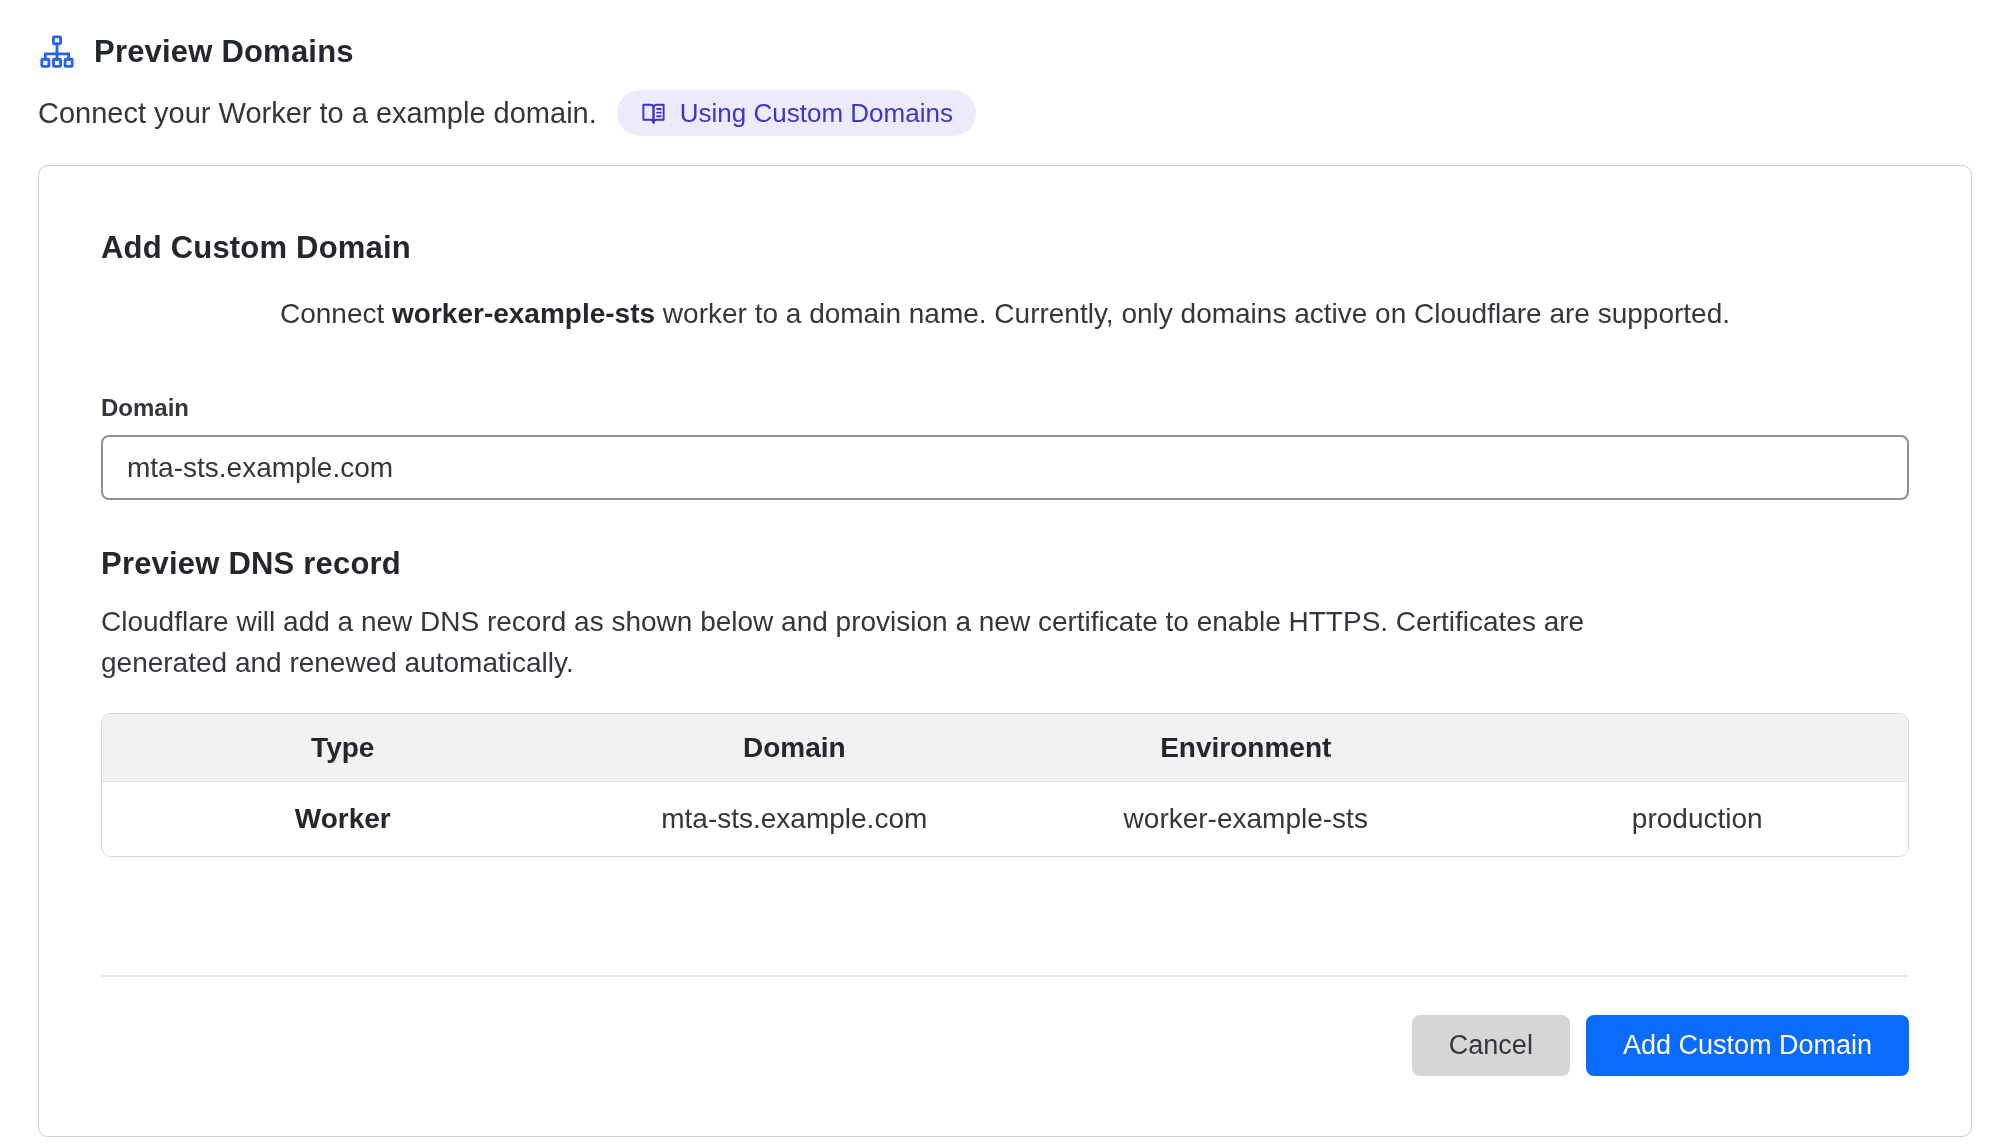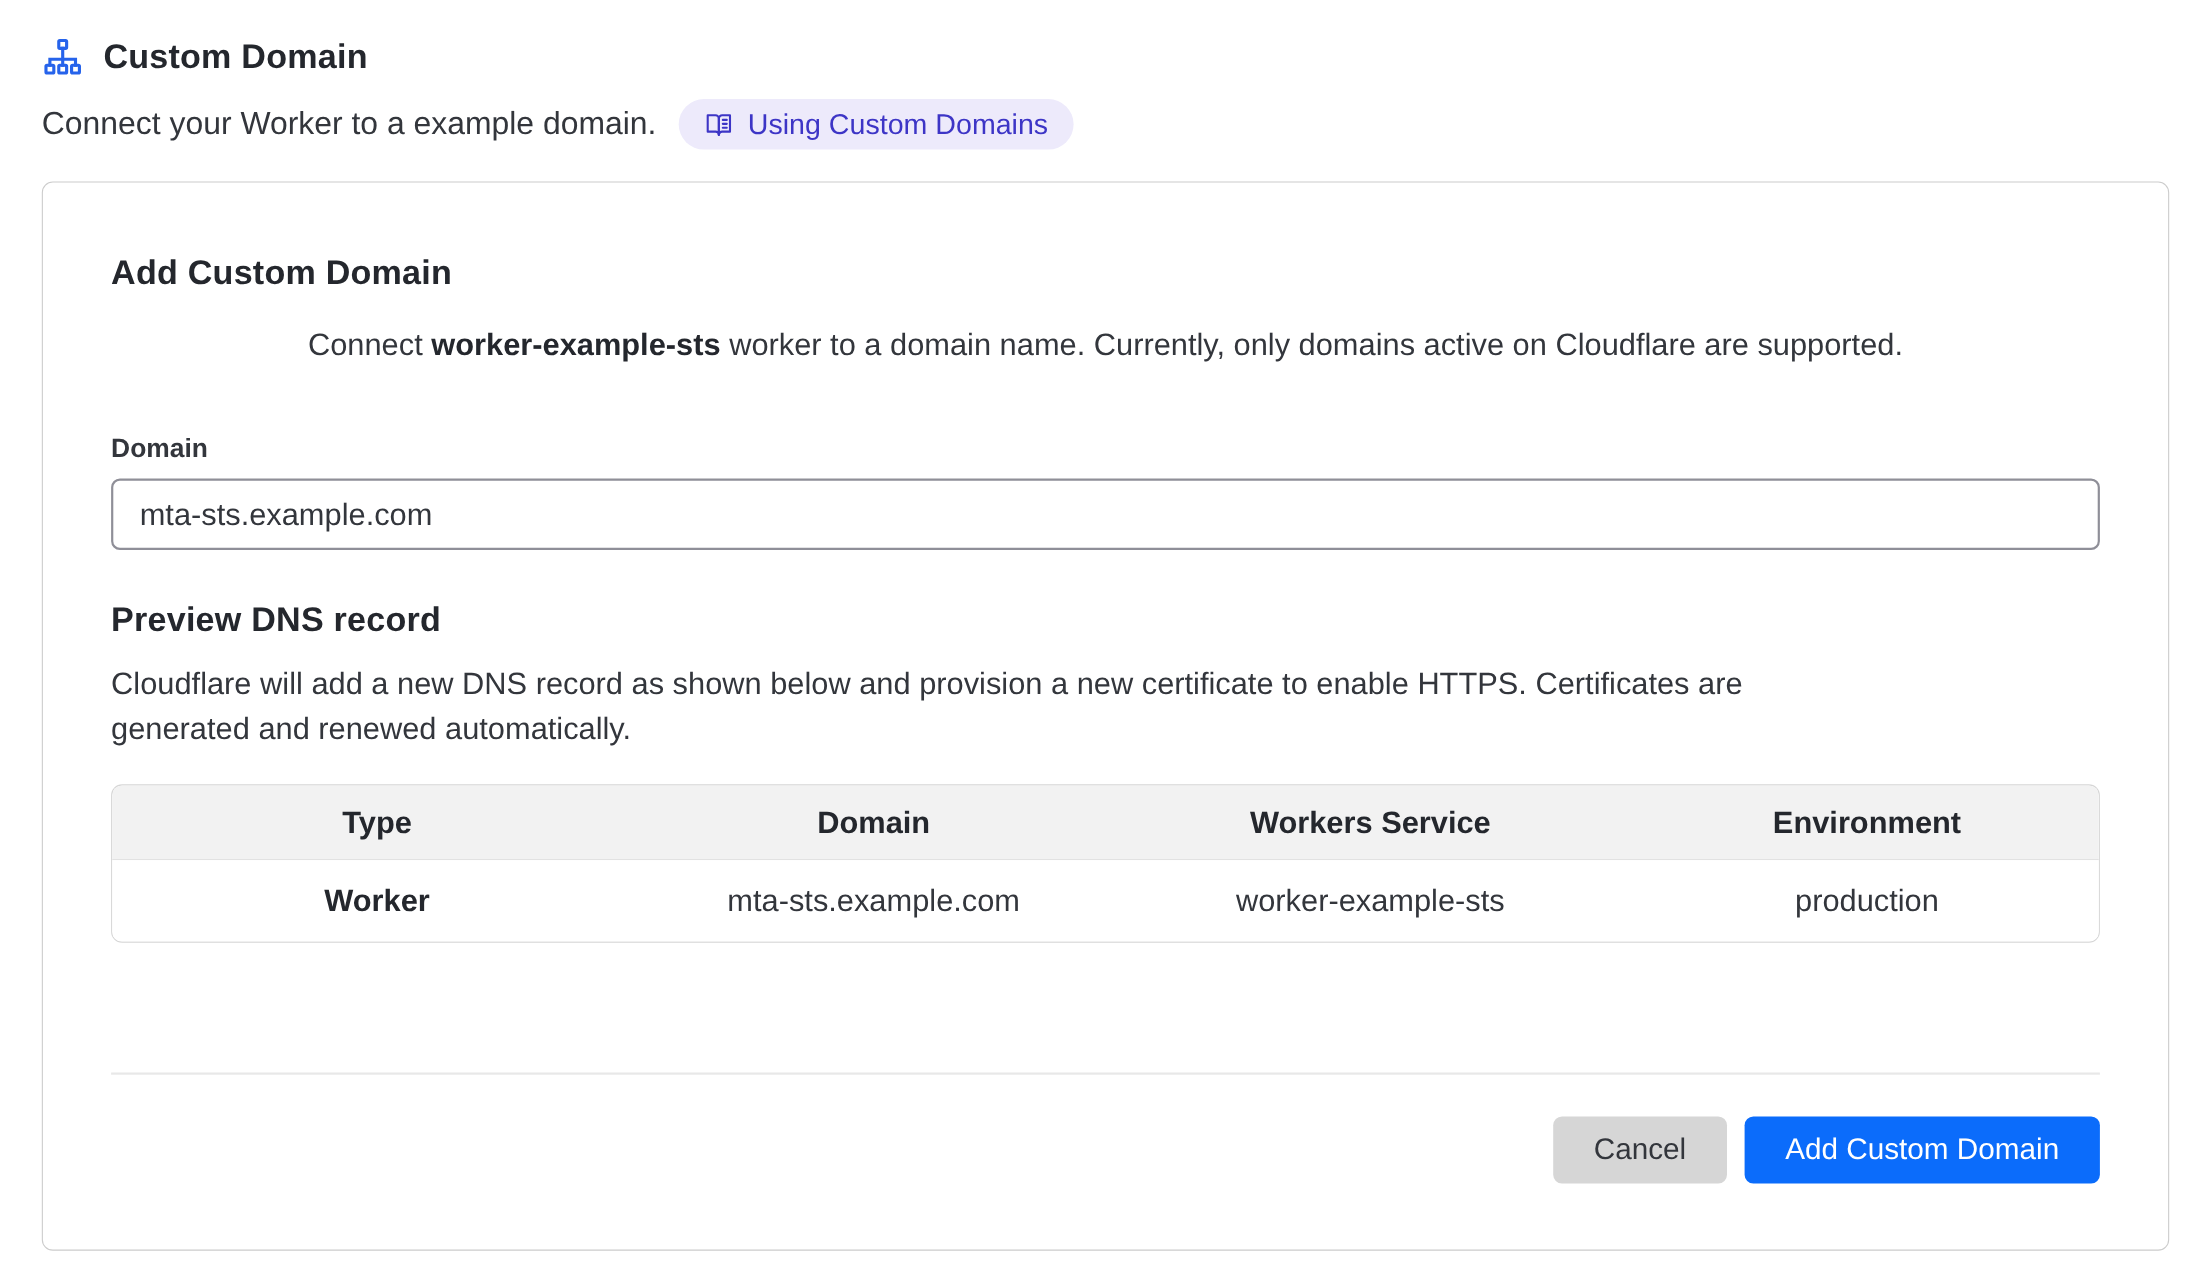--- a/index.html
+++ b/index.html
@@ -93,21 +93,21 @@
   <div class="title-row">
     <span class="sitemap-icon">
       <svg width="38" height="38" viewBox="0 0 24 24" fill="none" stroke="#2663eb" stroke-width="1.8" stroke-linecap="square">
         <rect x="9.75" y="2.4" width="4.5" height="4.5" rx="0.6"></rect>
         <rect x="2.4" y="16.6" width="4.5" height="4.5" rx="0.6"></rect>
         <rect x="9.75" y="16.6" width="4.5" height="4.5" rx="0.6"></rect>
         <rect x="17.1" y="16.6" width="4.5" height="4.5" rx="0.6"></rect>
         <path d="M12 6.9v6.3 M4.65 16.6v-3.4h14.7v3.4 M12 13.2v3.4"></path>
       </svg>
     </span>
-    <h1>Custom Domain</h1>
+    <h1>Preview Domains</h1>
   </div>
 
   <div class="subtitle-row">
     <span class="subtitle">Connect your Worker to a example domain.</span>
     <button class="docs-badge">
       <span class="book-icon">
         <svg width="27" height="27" viewBox="0 0 24 24" fill="none" stroke="#3d35c6" stroke-width="1.7" stroke-linejoin="round" stroke-linecap="round">
           <path d="M3 4.2h6.3a2.7 2.7 0 0 1 2.7 2.7v13.3a2.7 2.7 0 0 0-2.7-2.7H3z"></path>
           <path d="M21 4.2h-6.3a2.7 2.7 0 0 0-2.7 2.7v13.3a2.7 2.7 0 0 1 2.7-2.7H21z"></path>
           <path d="M15.2 8h3.2 M15.2 11.2h3.2 M15.2 14.4h3.2"></path>
@@ -127,21 +127,20 @@
     <input class="domain-input" type="text" value="mta-sts.example.com" style="">
 
     <h2 class="preview-heading">Preview DNS record</h2>
     <p class="preview-desc">Cloudflare will add a new DNS record as shown below and provision a new certificate to enable HTTPS. Certificates are generated and renewed automatically.</p>
 
     
     <div class="dns-table">
       <div class="t-row t-head">
         <div class="t-cell">Type</div>
         <div class="t-cell">Domain</div>
-        <div class="t-cell">Workers Service</div>
         <div class="t-cell">Environment</div>
       </div>
       <div class="t-row t-body">
         <div class="t-cell strong">Worker</div>
         <div class="t-cell">mta-sts.example.com</div>
         <div class="t-cell">worker-example-sts</div>
         <div class="t-cell">production</div>
       </div>
     </div>
 

